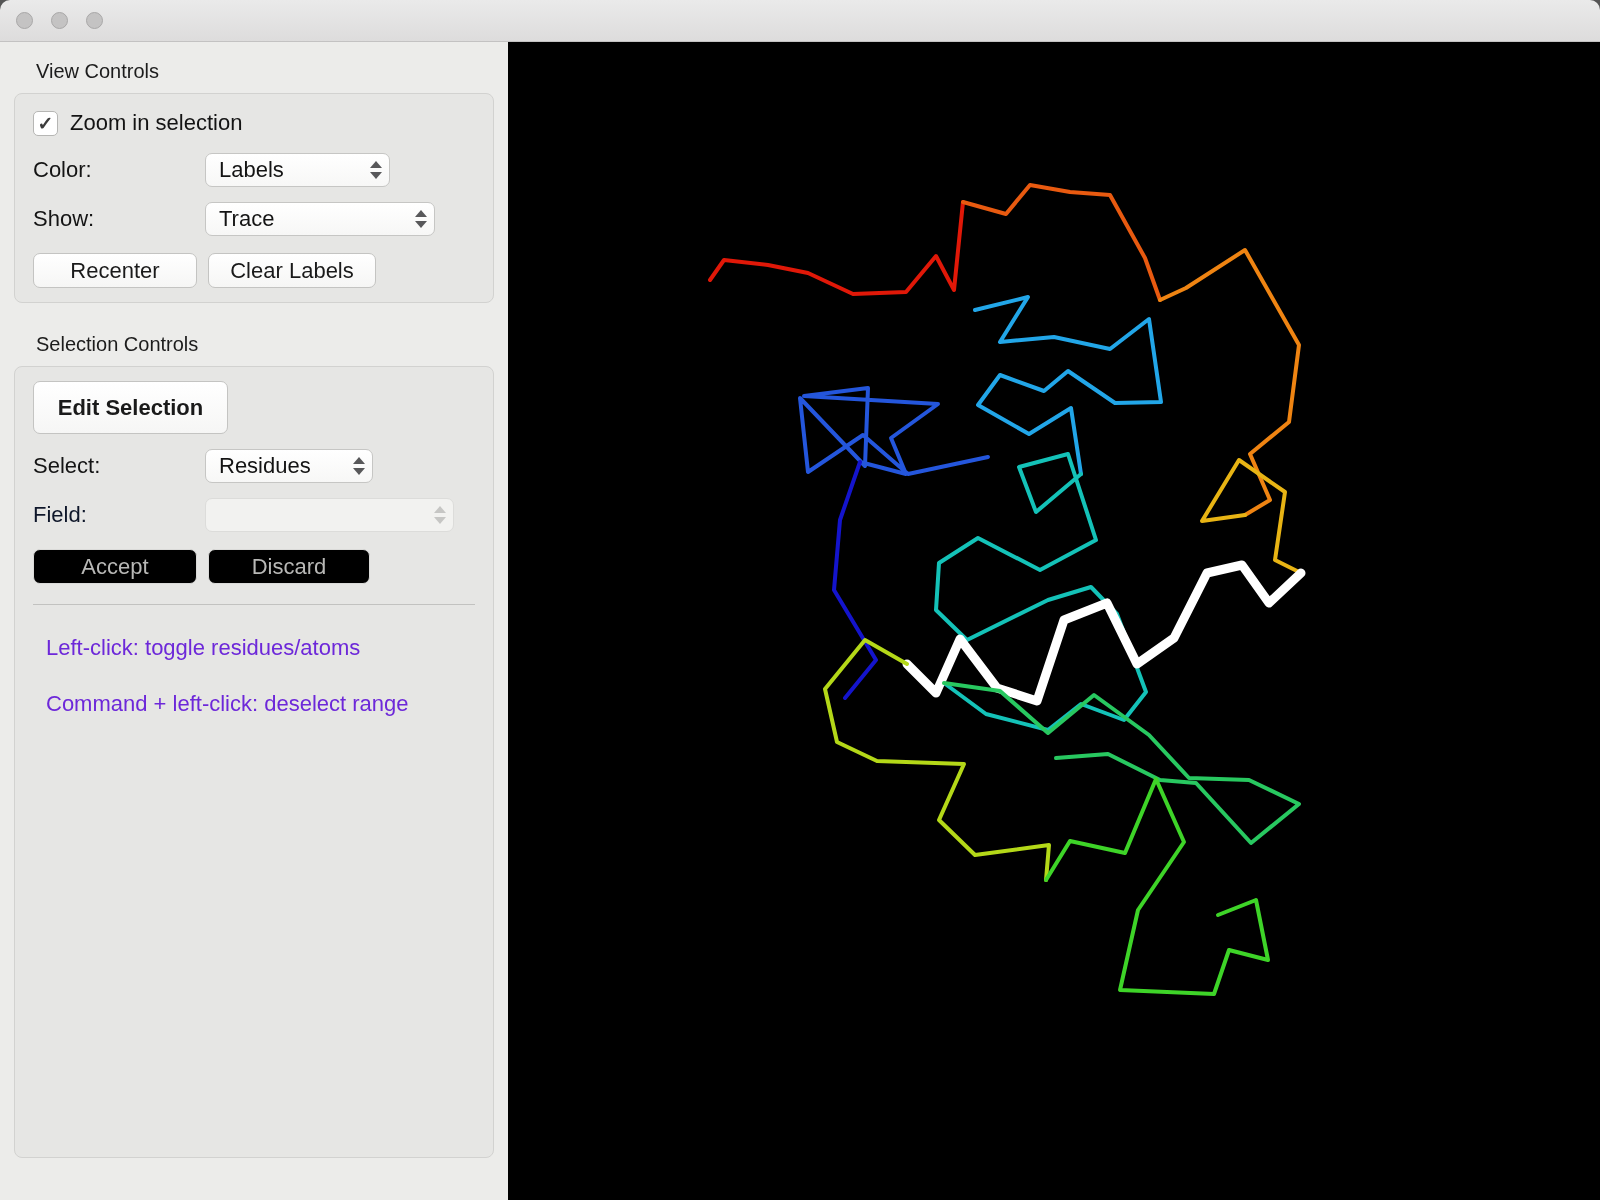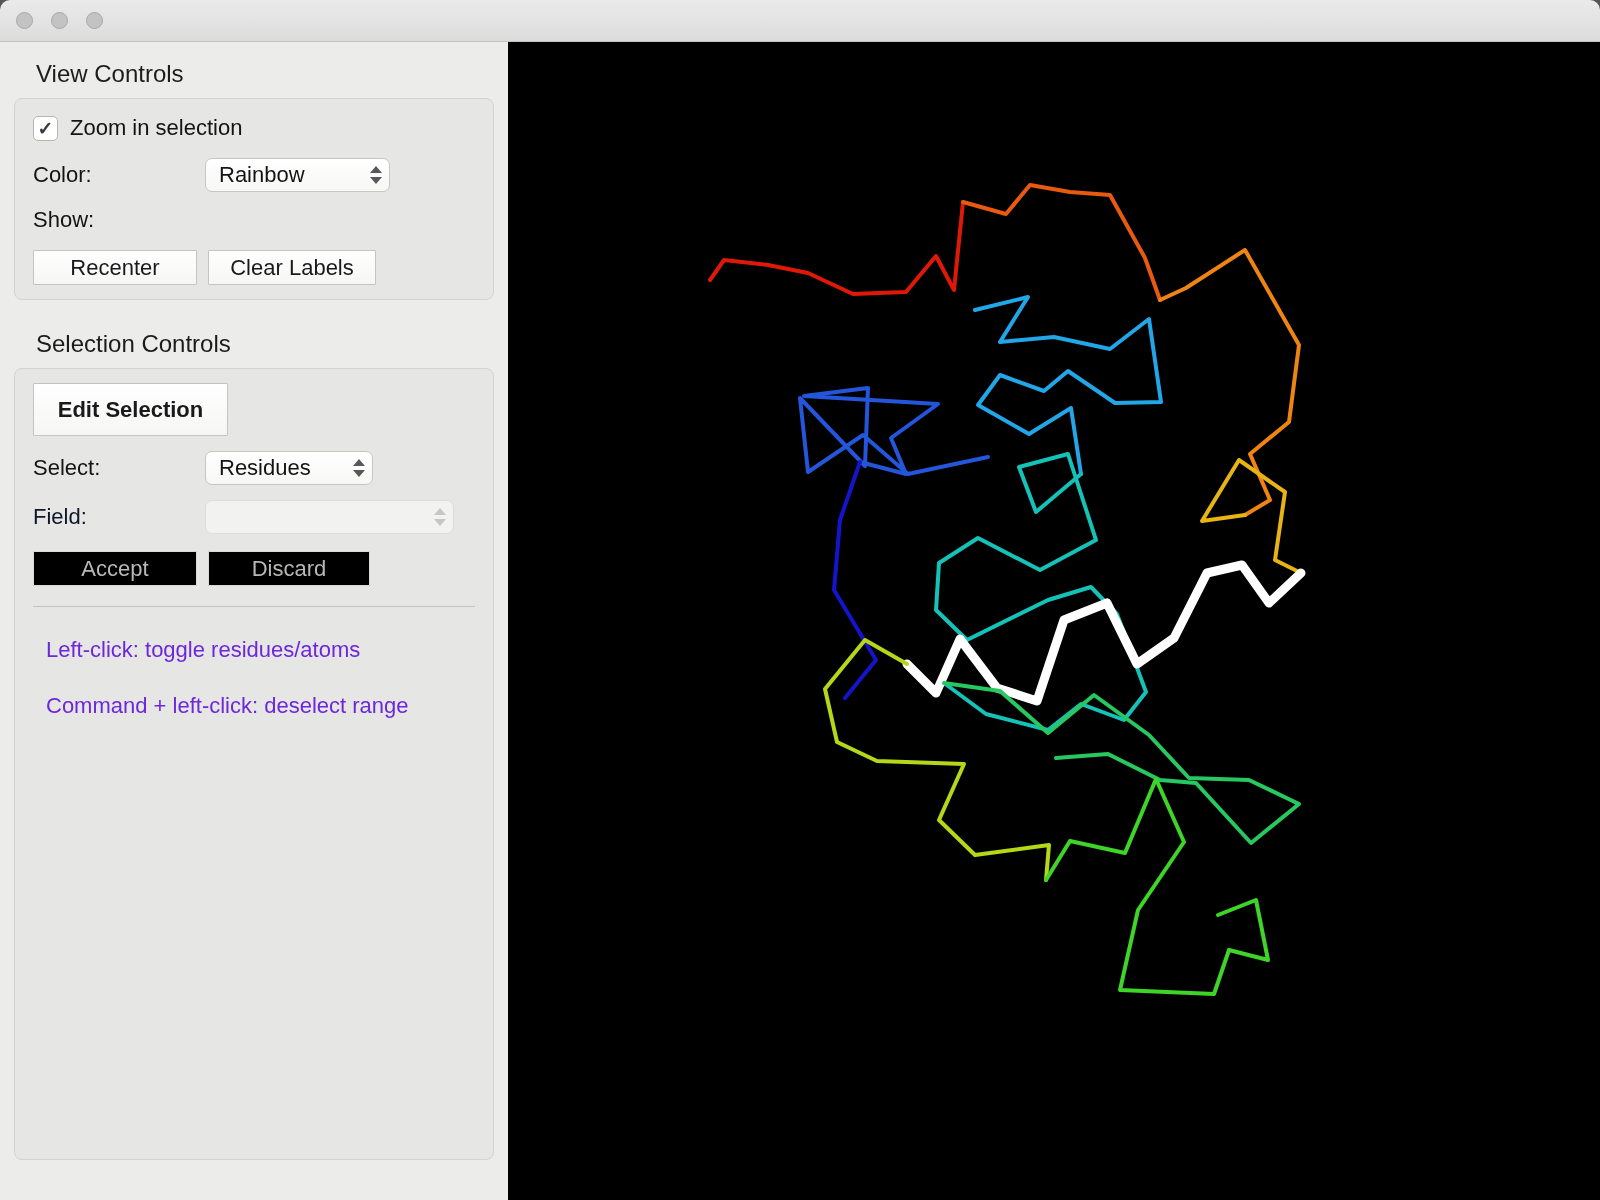--- a/index.html
+++ b/index.html
@@ -11,21 +11,21 @@
     border-bottom:1px solid #c3c2c2;display:flex;align-items:center;padding-left:16px;box-sizing:border-box;}
   .traffic{display:flex;gap:18px;}
   .tl{width:17px;height:17px;border-radius:50%;background:#c4c3c3;border:1px solid #a9a8a8;box-sizing:border-box;}
   
   .main{flex:1;display:flex;min-height:0;}
   .sidebar{width:508px;flex:0 0 508px;background:#ececea;box-sizing:border-box;
     padding:10px 14px;color:#141414;}
   .viewport{flex:1;background:#000;}
   .viewport svg{display:block;width:100%;height:100%;}
   
-  .section-label{font-size:24px;color:#1c1c1c;margin:8px 0 10px 22px;}
+  .section-label{font-size:20px;color:#1c1c1c;margin:8px 0 10px 22px;}
   .section-label.sc{margin-top:30px;}
   .groupbox{background:#e6e6e4;border:1px solid #d2d2d0;border-radius:8px;
     padding:14px 18px;box-sizing:border-box;}
   .groupbox.tall{height:792px;}
   .check-row{display:flex;align-items:center;gap:12px;height:30px;}
   .checkbox{width:25px;height:25px;background:#ffffff;border:1px solid #b6b6b4;border-radius:5px;
     display:flex;align-items:center;justify-content:center;box-sizing:border-box;}
   .checkmark{font-size:19px;font-weight:bold;color:#3c3c3c;line-height:1;}
   .check-label{font-size:22px;}
   .ctl-row{display:flex;align-items:center;margin-top:15px;}
@@ -42,21 +42,21 @@
   .tri-down{width:0;height:0;border-left:6px solid transparent;border-right:6px solid transparent;
     border-top:7px solid #58585a;}
   .dropdown.disabled .tri-up{border-bottom-color:#c6c6c4;}
   .dropdown.disabled .tri-down{border-top-color:#c6c6c4;}
   .w-rainbow{width:185px;}
   .w-trace{width:230px;}
   .w-residues{width:168px;}
   .w-field{width:249px;}
   .btn-row{display:flex;gap:11px;margin-top:17px;}
   .btn{height:35px;background:linear-gradient(#ffffff,#f6f6f5);border:1px solid #c4c4c2;
-    border-radius:1px;font-size:22px;color:#1a1a1a;font-family:"Liberation Sans",sans-serif;
+    border-radius:7px;font-size:22px;color:#1a1a1a;font-family:"Liberation Sans",sans-serif;
     box-sizing:border-box;padding:0 2px;}
   .btn.disabled{background:#000000;border-color:#dadad8;color:#b8b8b6;}
   .w-recenter{width:164px;}
   .w-clear{width:168px;}
   .w-edit{width:195px;height:53px;font-weight:bold;}
   .w-accept{width:164px;}
   .w-discard{width:162px;}
   .divider{border-top:1px solid #c2c2c0;margin:20px 0 0 0;}
   .help-line{font-size:22px;color:#6d28d9;margin:30px 0 0 13px;}
 </style>
@@ -81,30 +81,37 @@
         <div class="check-row">
           <span class="checkbox">
             <span class="checkmark">✓</span>
           </span>
           <span class="check-label">Zoom in selection</span>
         </div>
 
         <div class="ctl-row">
           <span class="row-label">Color:</span>
           <div class="dropdown w-rainbow">
-            <span class="dd-value">Rainbow</span>
+            <span class="dd-value">Labels</span>
             <span class="stepper">
               <i class="tri-up"></i>
                 <i class="tri-down"></i>
             </span>
           </div>
         </div>
 
         <div class="ctl-row">
           <span class="row-label">Show:</span>
+          <div class="dropdown w-trace">
+            <span class="dd-value">Trace</span>
+            <span class="stepper">
+              <i class="tri-up"></i>
+                <i class="tri-down"></i>
+            </span>
+          </div>
         </div>
 
         <div class="btn-row">
           <button class="btn w-recenter">Recenter</button>
           <button class="btn w-clear">Clear Labels</button>
         </div>
       </div>
 
       <div class="section-label sc">Selection Controls</div>
 

